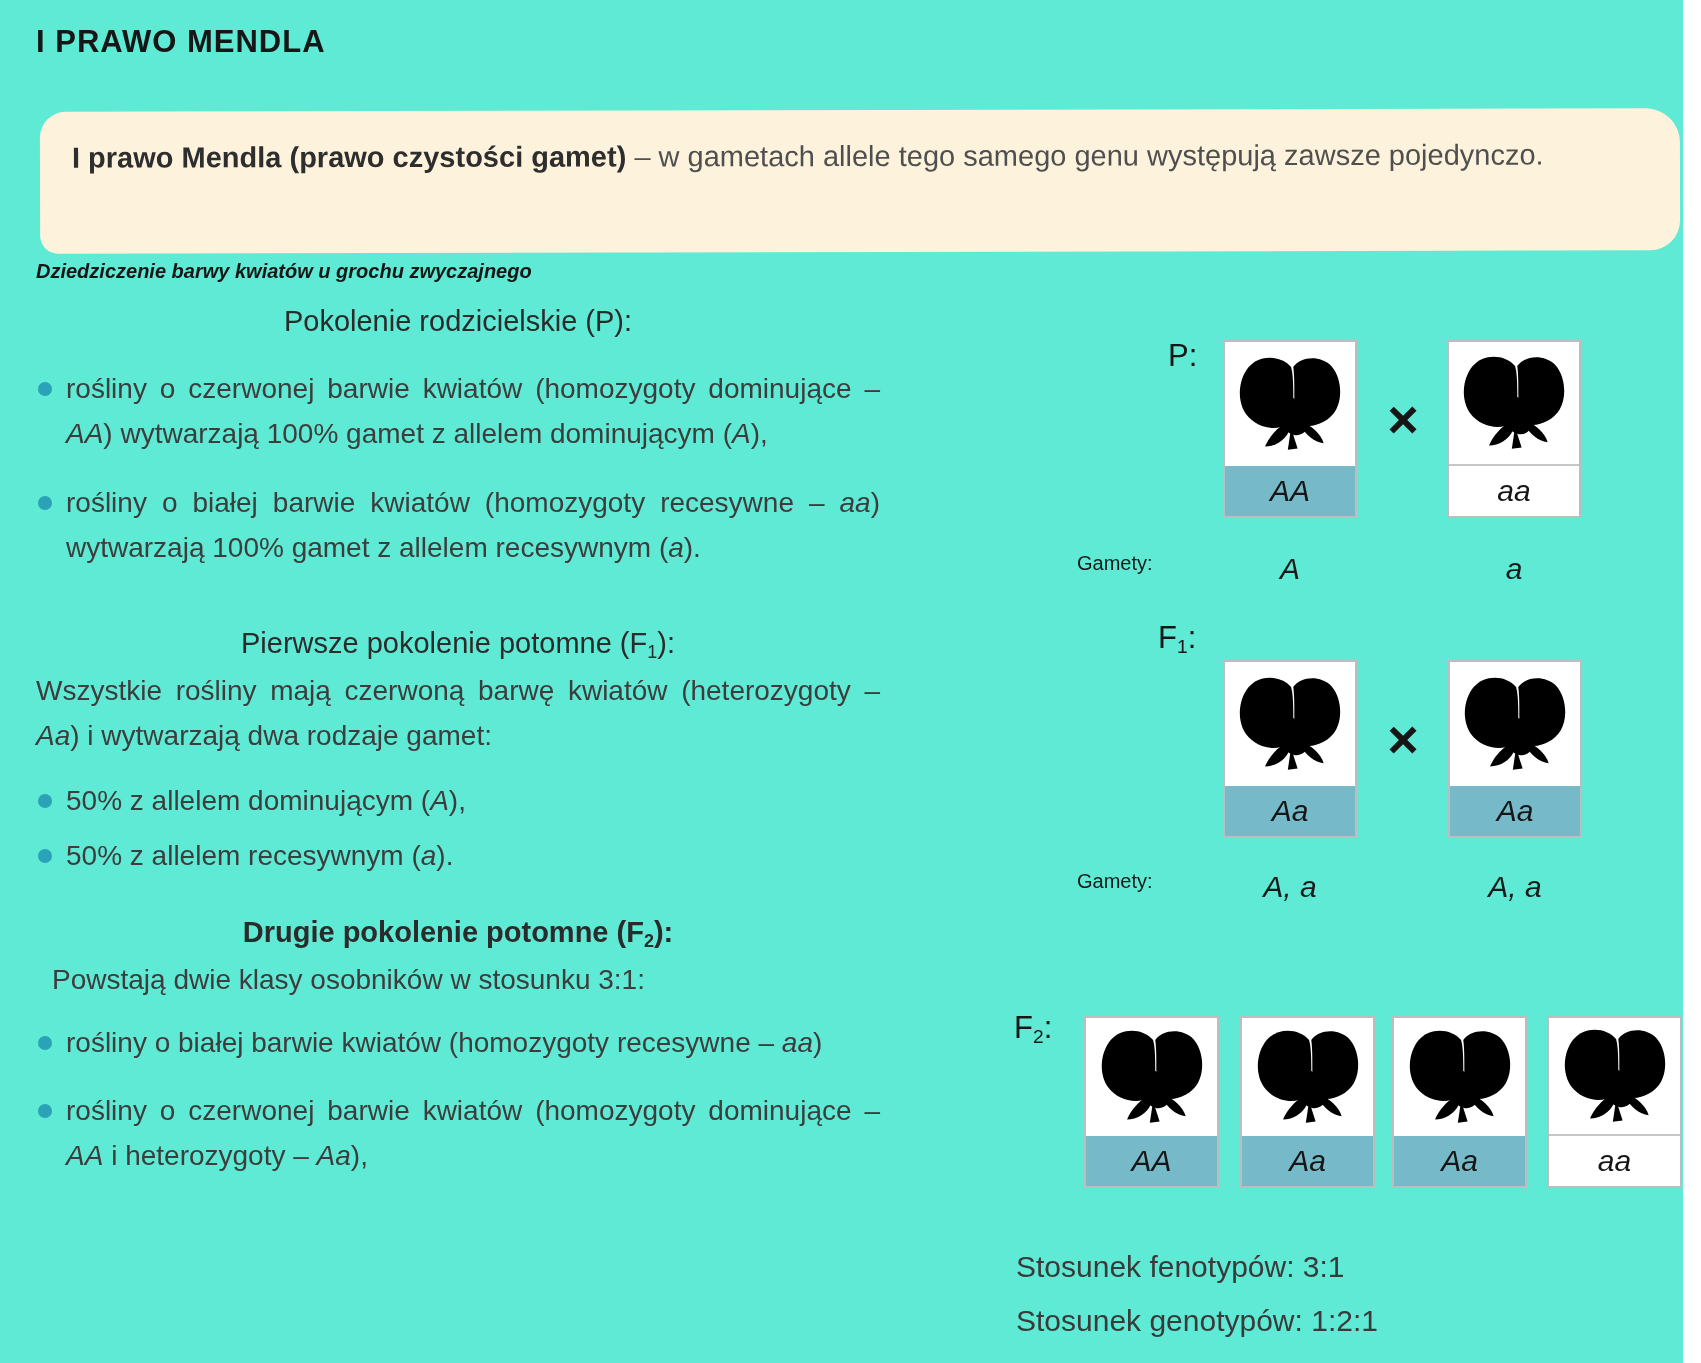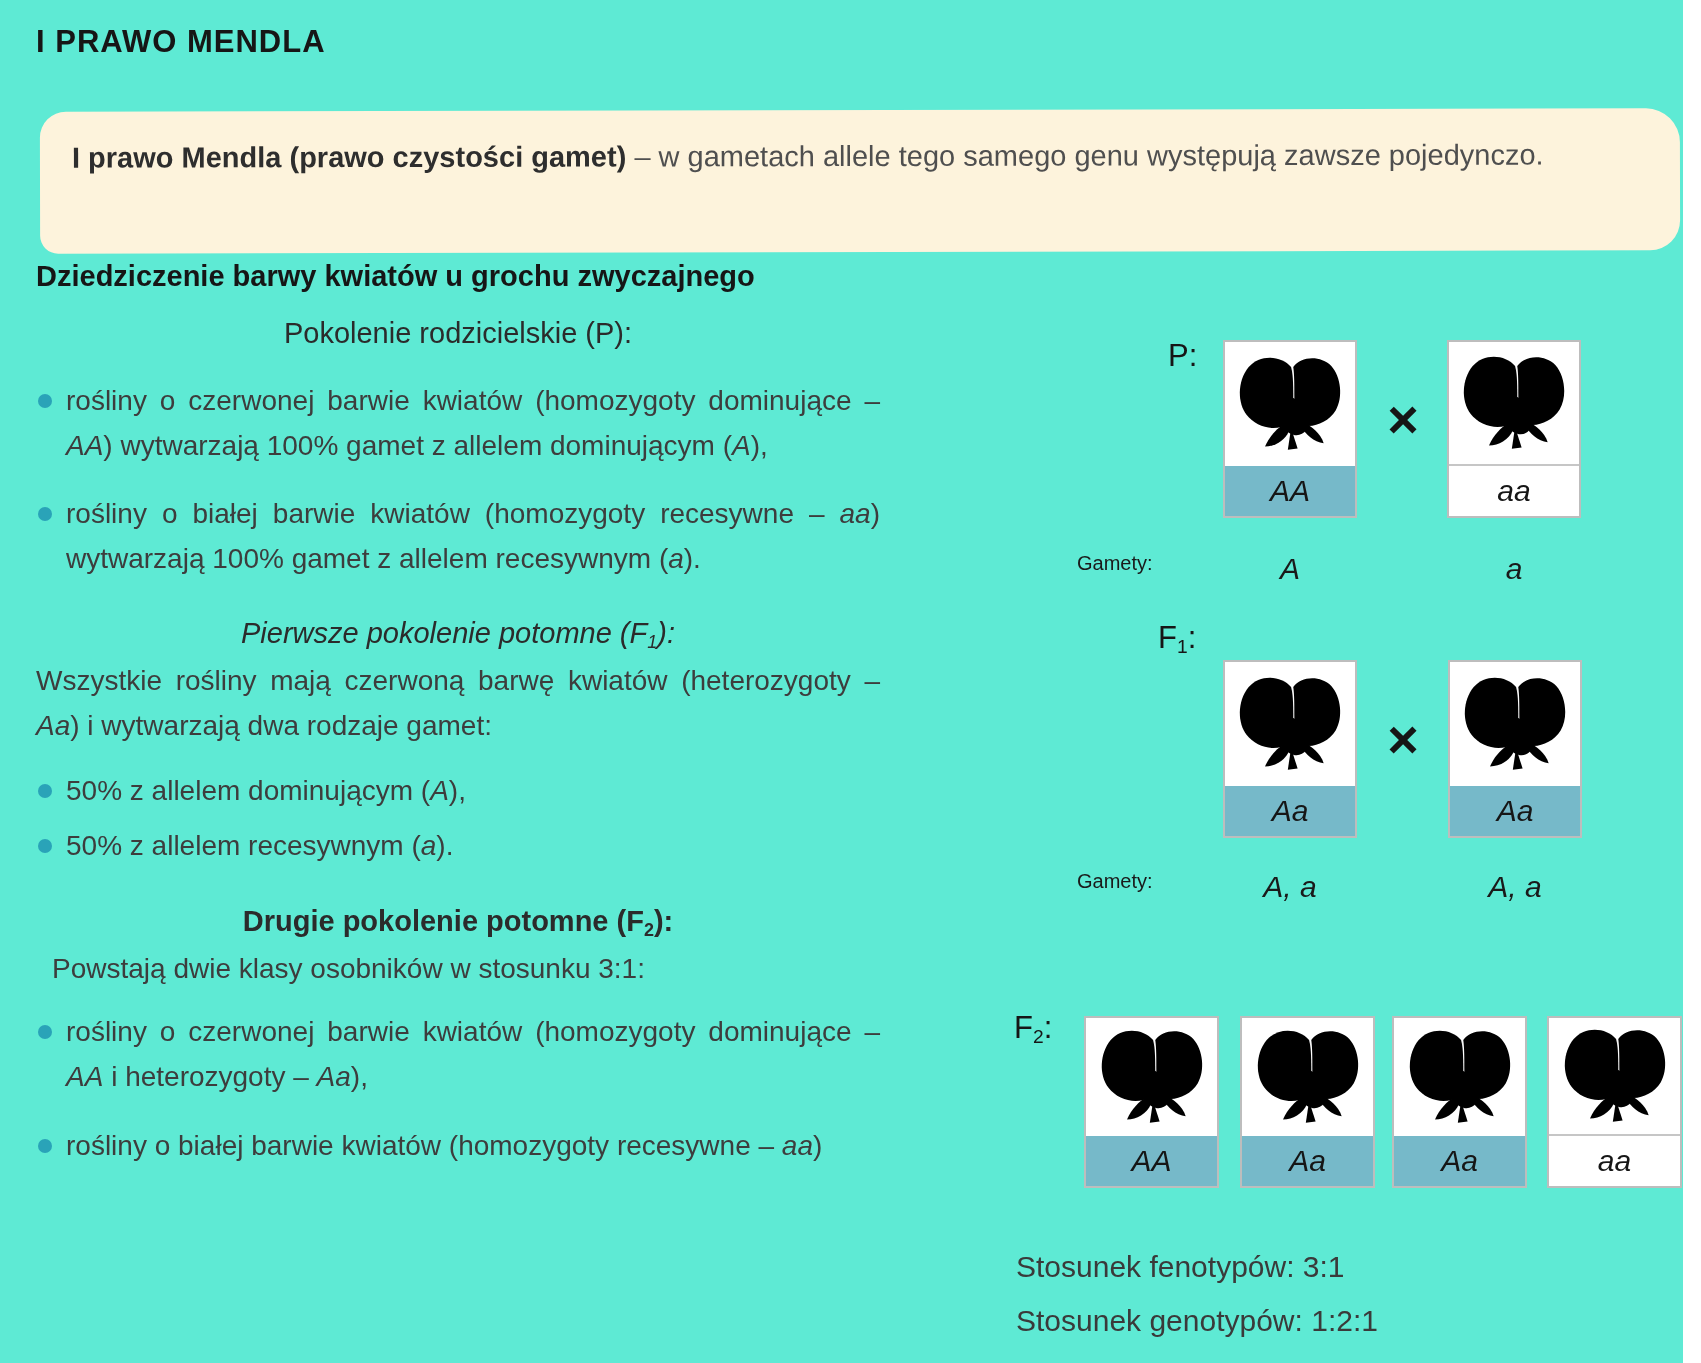--- a/index.html
+++ b/index.html
@@ -25,27 +25,27 @@
     font-size:29px; line-height:1.58; color:#4f4f4f;
   }
   .defbox .term { font-weight:700; color:#2e2e2e; }
 
   
   .leftcol {
     position:absolute; left:36px; top:258px; width:844px;
     font-size:28px; line-height:1.6; color:#3d3d3d;
   }
   .leftcol .h2 {
-    font-size:29px; font-weight:700; color:#161616; margin:0 0 18px 0; line-height:1.3;
+    font-size:20px; font-weight:700; color:#161616; margin:0 0 18px 0; line-height:1.3;font-style:italic;
   }
   .leftcol .h3 {
     font-size:29px; font-weight:400; color:#2b2b2b; margin:0 0 26px 0; line-height:1.35;text-align:center;
   }
   .leftcol .h3.tight { margin-bottom:6px; }
-  .leftcol .sp-lg { margin-top:32px;font-style:italic; }
+  .leftcol .sp-lg { margin-top:54px; }
   .leftcol .sp-md { margin-top:34px;font-weight:bold; }
   .leftcol p.just { text-align:justify; margin:0 0 20px 0; }
   .leftcol p.plain { margin:0 0 18px 16px; }
   .bullet {
     position:relative; padding-left:30px; text-align:justify; margin:0 0 24px 0;
   }
   .bullet.small-gap { margin-bottom:10px; }
   .dot {
     position:absolute; left:2px; top:15px; width:14px; height:14px; border-radius:50%;
     background:var(--bullet-dot,#2aa3b8);
@@ -151,25 +151,25 @@
       <span><span>50% z allelem recesywnym (</span><i>a</i><span>).</span></span>
     </div>
 
     <div class="h3 tight sp-md">
       <span>Drugie pokolenie potomne (F</span><sub class="fsub">2</sub><span>):</span>
     </div>
     <p class="plain">Powstają dwie klasy osobników w stosunku 3:1:</p>
 
     <div class="bullet">
       <span class="dot"></span>
+      <span><span>rośliny o białej barwie kwiatów (homozygoty recesywne – </span><i>aa</i><span>)</span></span>
+    </div>
+    <div class="bullet">
+      <span class="dot"></span>
       <span><span>rośliny o czerwonej barwie kwiatów (homozygoty dominujące – </span><i>AA</i><span> i heterozygoty – </span><i>Aa</i><span>),</span></span>
-    </div>
-    <div class="bullet">
-      <span class="dot"></span>
-      <span><span>rośliny o białej barwie kwiatów (homozygoty recesywne – </span><i>aa</i><span>)</span></span>
     </div>
   </div>
 
   <div class="gen-label" style="left:1168px; top:338px;">
     <span>P</span><sub class="fsub"></sub><span>:</span>
   </div>
 
   <div class="pcard" style="left:1223px; top:340px;" data-phenotype="red">
     <div class="fl-area">
       <svg class="flower" viewBox="0 0 100 92">

